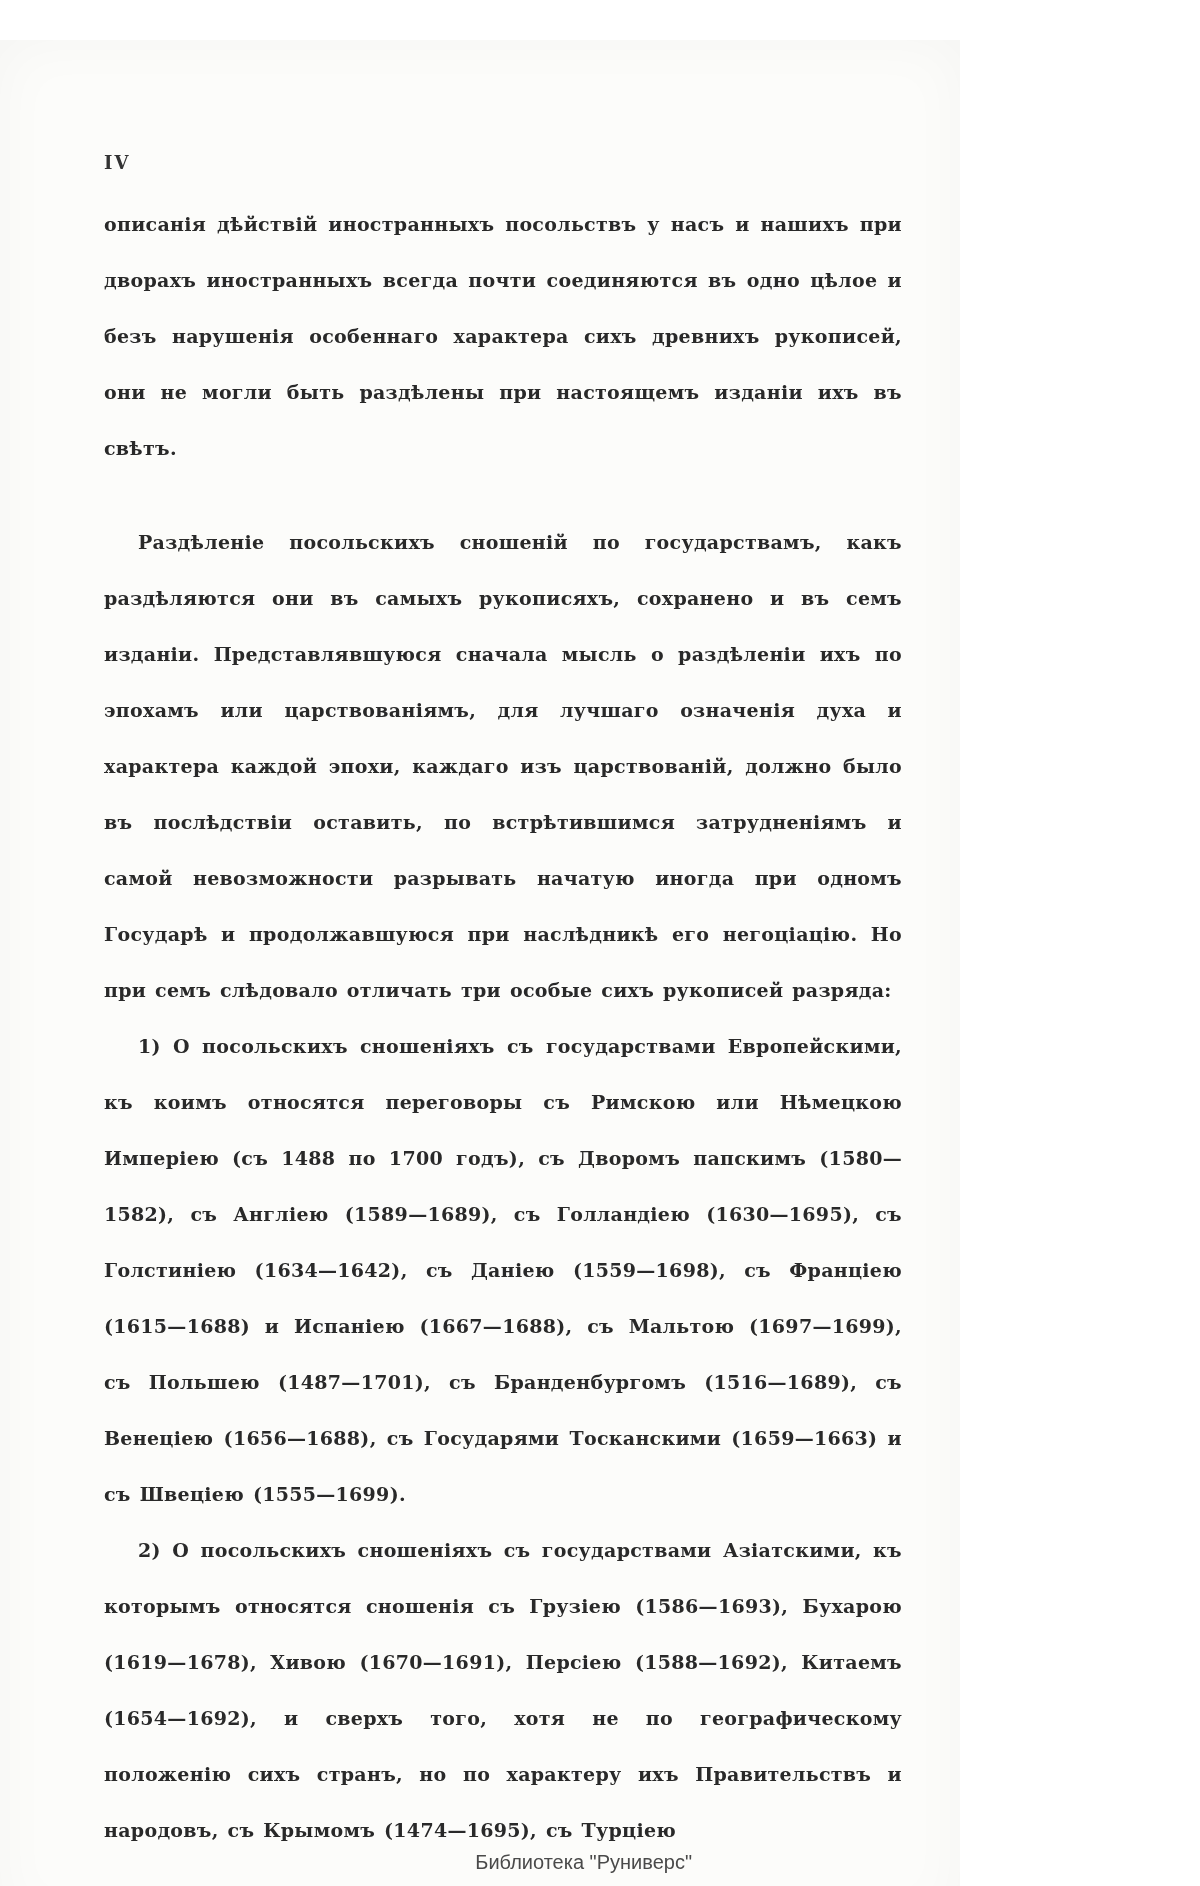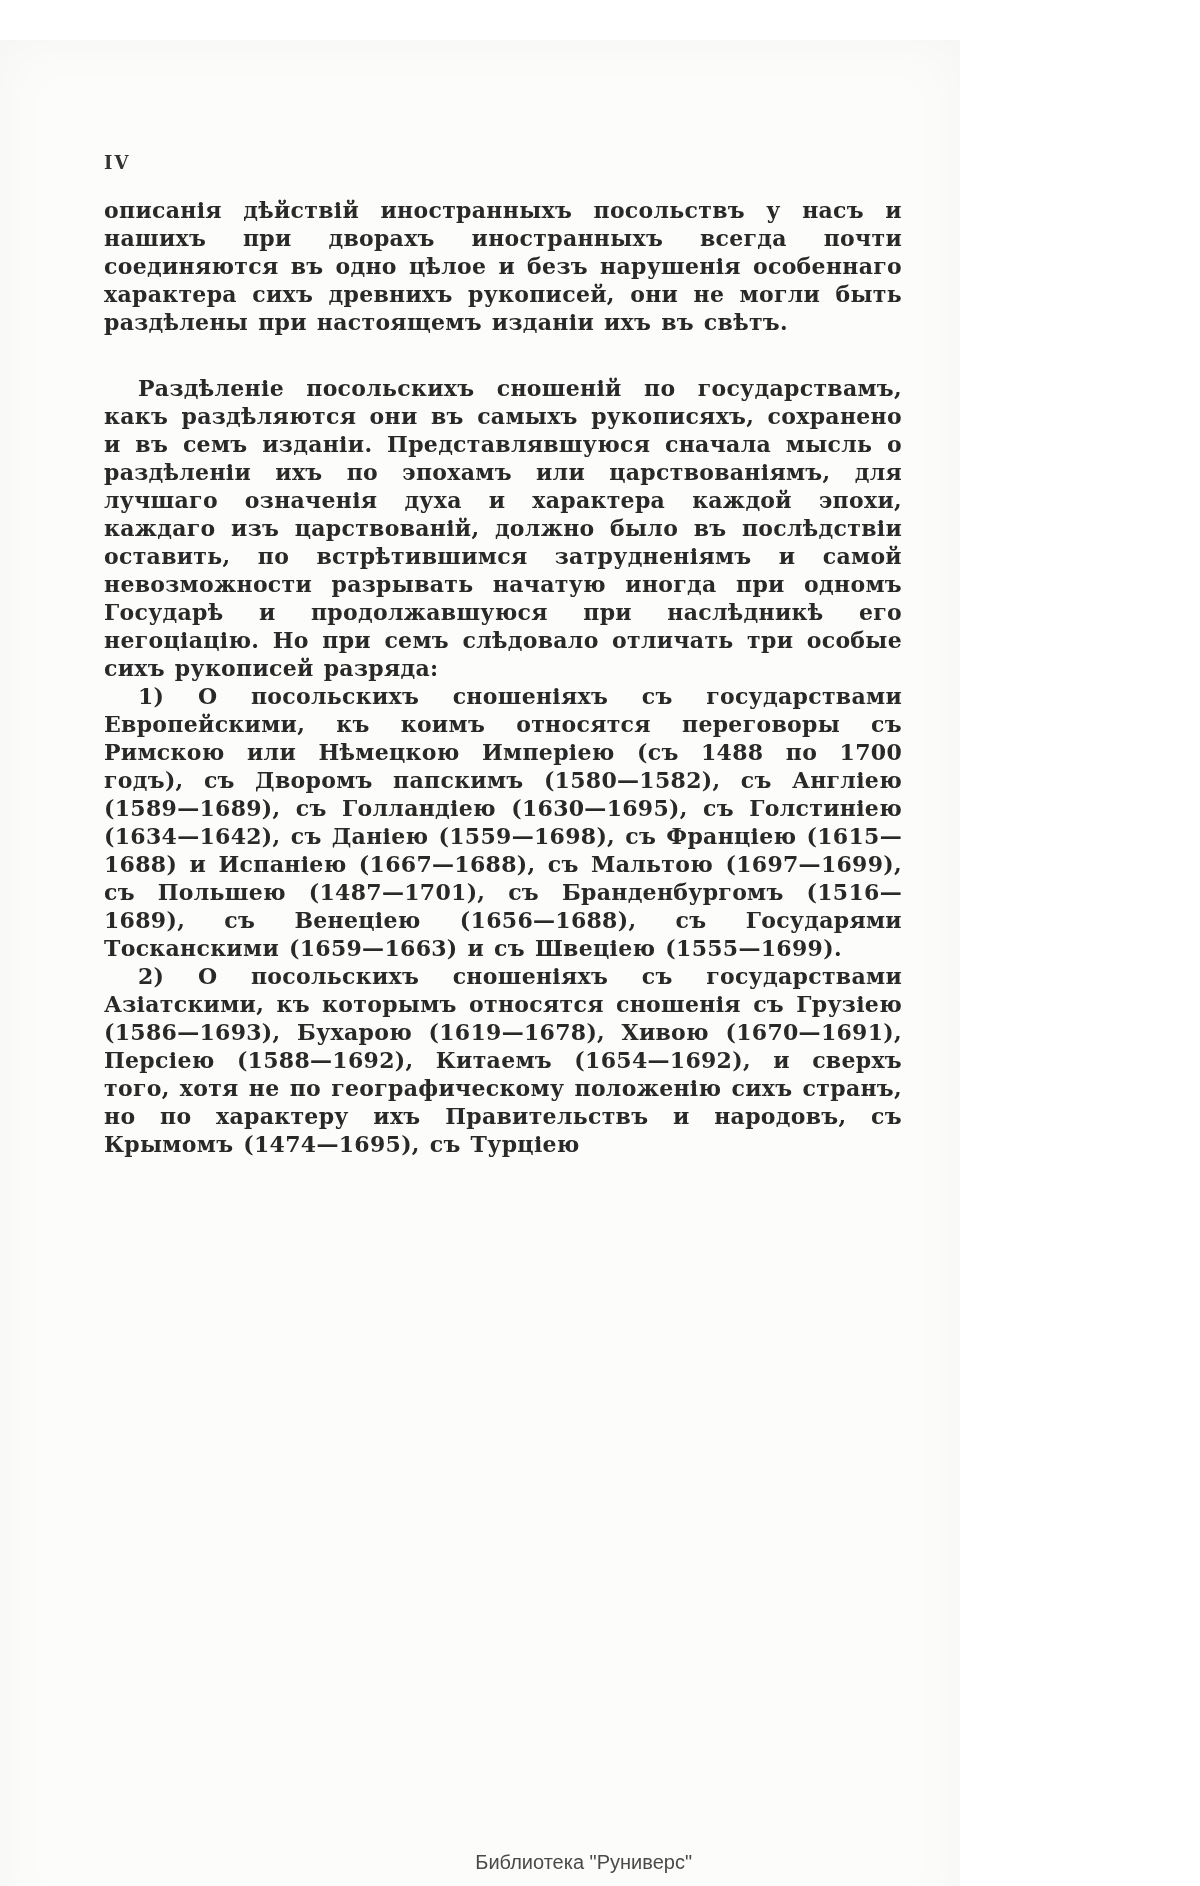--- a/index.html
+++ b/index.html
@@ -32,23 +32,23 @@
   }
 
   .text-block {
     position: absolute;
     top: 156px;
     left: 104px;
     width: 798px;
   }
 
   .para {
-    font-size: 22px;
+    font-size: 19px;
     font-weight: bold;
-    line-height: 28px;
+    line-height: 56px;
     text-align: justify;
     color: #292929;
     letter-spacing: 0.3px;
     word-spacing: 2px;
   }
 
   .para.indent {
     text-indent: 34px;
   }
 

